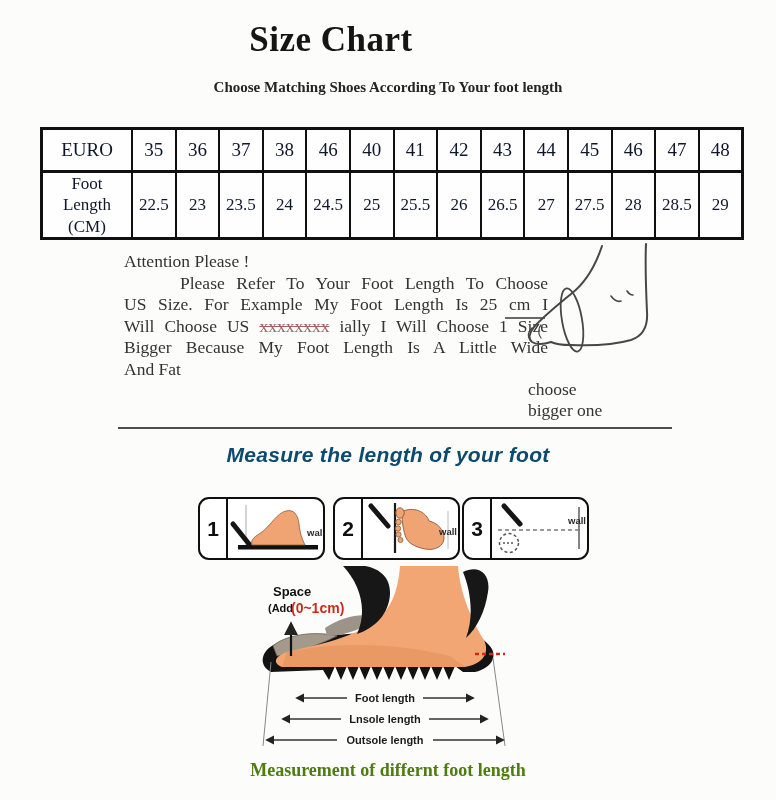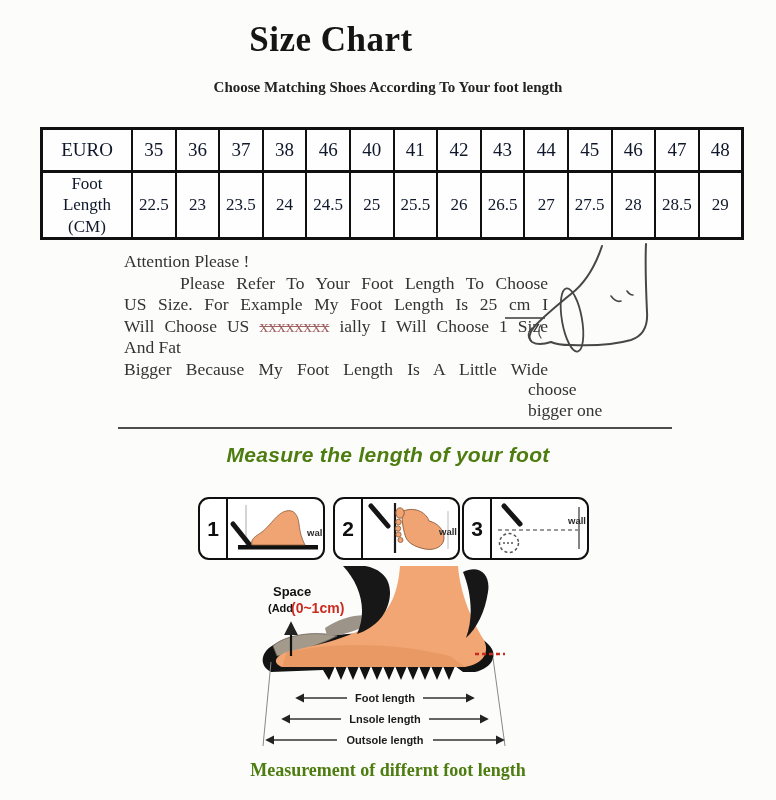--- a/index.html
+++ b/index.html
@@ -48,21 +48,21 @@
   .foot-sketch{position:absolute; left:505px; top:232px; width:165px; height:145px;}
   .choose-note{
     position:absolute; left:528px; top:379px; width:140px;
     text-align:left; font-size:17.5px; line-height:21px; color:#333;
   }
   .divider{position:absolute; left:118px; top:427px; width:554px; height:2px; background:#4d4d4d;}
   
   .measure-heading{
     position:absolute; left:0; top:443px; width:776px; text-align:center;
     font-family:"Liberation Sans", sans-serif; font-style:italic; font-weight:bold;
-    font-size:21px; color:#4d7c0f; letter-spacing:.3px;
+    font-size:21px; color:#0c4a6e; letter-spacing:.3px;
   }
   .panel{
     position:absolute; top:497px; width:127px; height:63px;
     border:2.5px solid #0f0f0f; border-radius:11px; background:#fff;
     display:flex; box-sizing:border-box;
   }
   .panel-1{left:198px;} .panel-2{left:333px;} .panel-3{left:462px;}
   .panel-num{
     width:26px; border-right:2px solid #0f0f0f;
     display:flex; align-items:center; justify-content:center;
@@ -129,22 +129,22 @@
       <td>29</td>
     </tr>
   </tbody>
     </table>
 
   <div class="attention">
     <div class="att-heading">Attention Please !</div>
     <div class="att-line indent">Please Refer To Your Foot Length To Choose</div>
     <div class="att-line">US Size. For Example My Foot Length Is 25 cm I</div>
     <div class="att-line"><span>Will Choose US </span><span class="crossed">xxxxxxxx</span><span> ially I Will Choose 1 Size</span></div>
+    <div class="att-line">Bigger Because My Foot Length Is A Little Wide</div>
     <div class="att-line last">And Fat</div>
-    <div class="att-line">Bigger Because My Foot Length Is A Little Wide</div>
   </div>
 
   <div class="wide-dash"></div>
 
   <svg class="foot-sketch" viewBox="0 0 165 145">
     <g fill="none" stroke="#474747" stroke-width="2" stroke-linecap="round">
       <path d="M97,14 C89,38 79,52 66,62 C50,75 37,86 29,95 C24,101 23,107 27,110 C32,113 40,112 46,110 C50,112 58,113 66,113 C90,114 112,112 126,108 C138,104 143,94 142,80 C141,58 140,34 141,12"></path>
       <path d="M27,96 C23,99 22,105 26,109" stroke-width="1.4"></path>
       <path d="M36,93 C33,96 33,102 36,106" stroke-width="1.2"></path>
       <ellipse cx="67" cy="88" rx="10" ry="32" transform="rotate(-10 67 88)" stroke-width="1.8"></ellipse>

